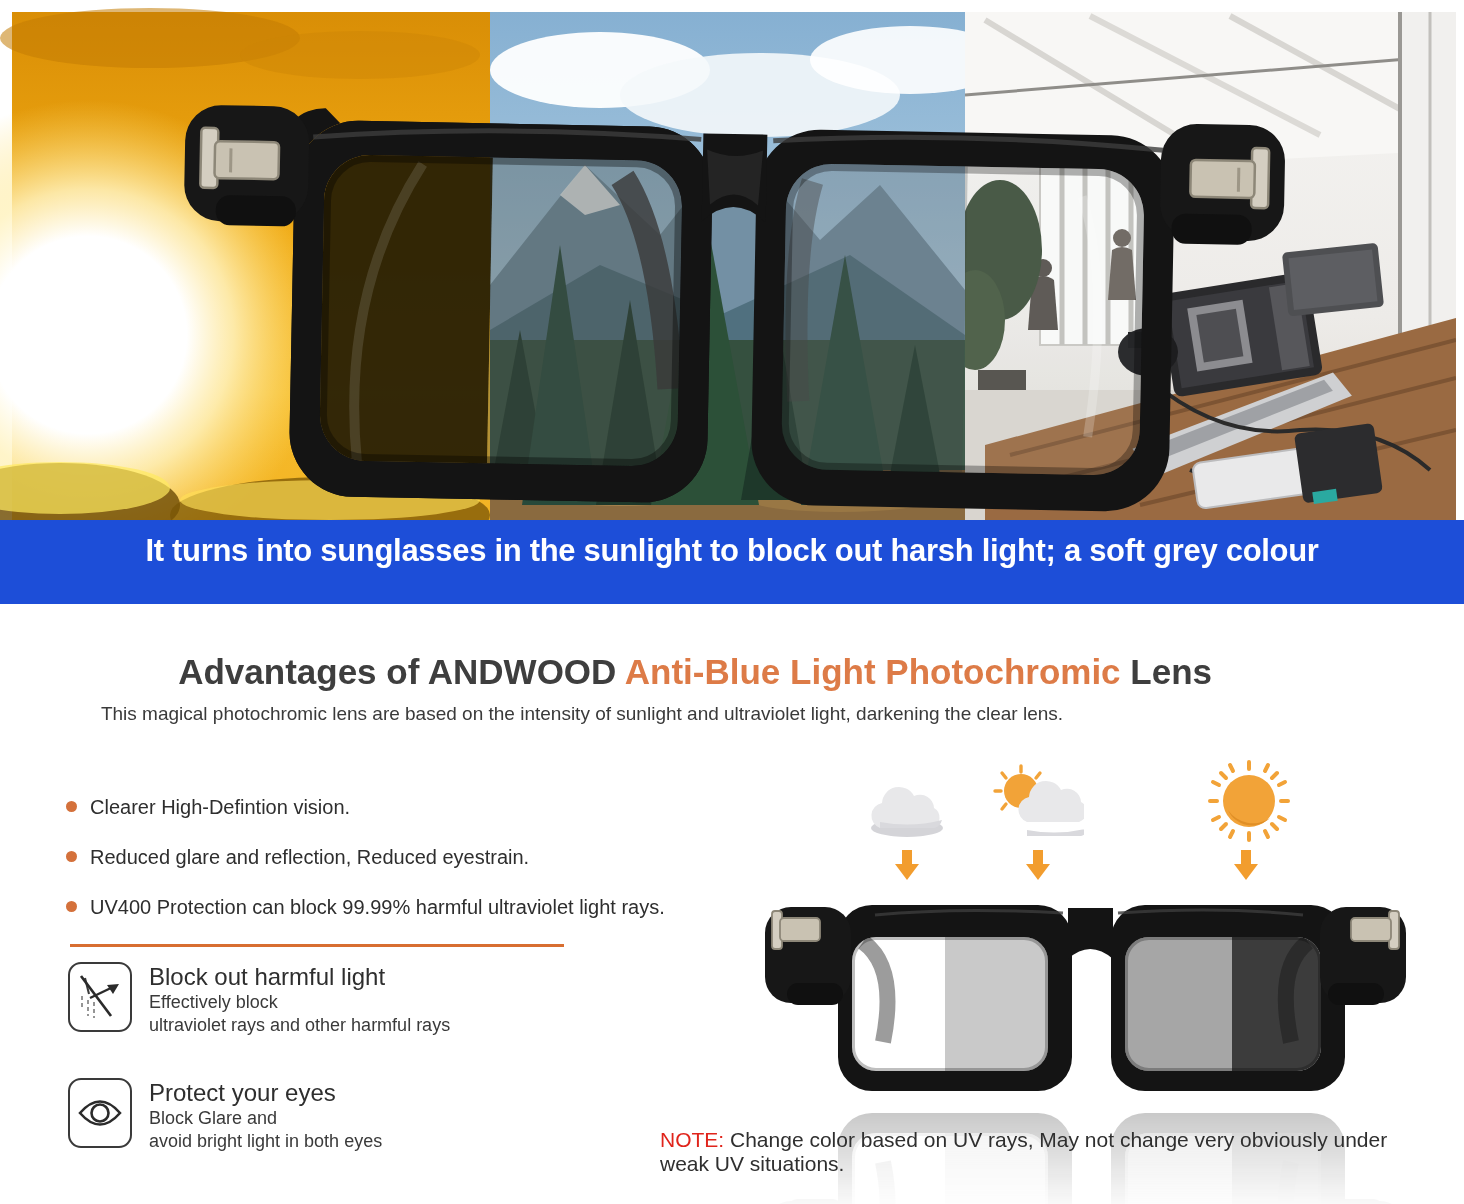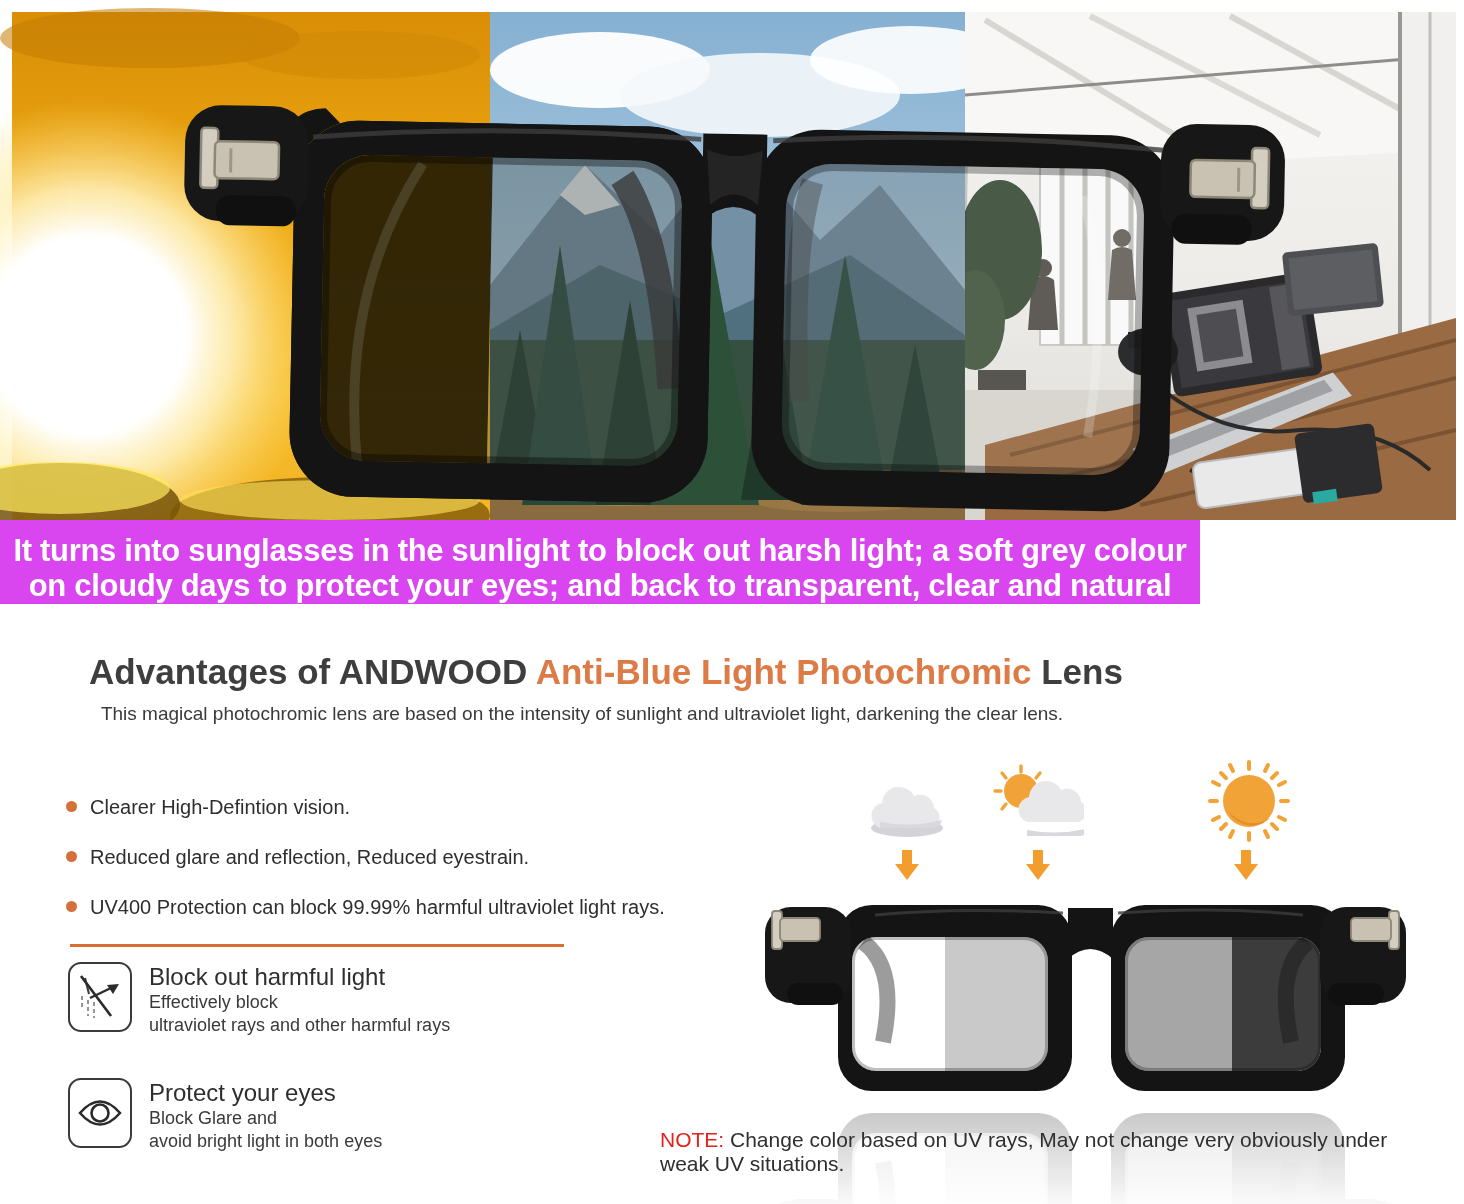--- a/index.html
+++ b/index.html
@@ -5,27 +5,27 @@
   html,body{margin:0;padding:0;background:#fff;}
   .page{
     position:relative;width:1464px;height:1204px;background:#ffffff;
     font-family:"Liberation Sans","DejaVu Sans",sans-serif;overflow:hidden;
   }
   
   .hero{position:absolute;left:0;top:0;width:1464px;height:522px;background:#fff;}
   .hero svg{display:block;}
   
   .caption-band{
-    position:absolute;left:0;top:520px;width:1200px;height:84px;background:#d946ef;
+    position:absolute;left:0;top:520px;width:1464px;height:84px;background:#1d4ed8;
     color:#fff;text-align:center;padding-top:13px;box-sizing:border-box;
     font-size:31px;line-height:35px;font-weight:700;letter-spacing:-0.3px;
   }
   
   .adv-title{
-    position:absolute;left:0;top:652px;width:1212px;text-align:center;
+    position:absolute;left:0;top:652px;width:1212px;text-align:right;
     font-size:35px;font-weight:700;color:#3e3e3e;letter-spacing:0;
   }
   .adv-title .accent{color:#dd7b47;}
   .adv-subtitle{
     position:absolute;left:0;top:703px;width:1164px;text-align:center;
     font-size:19px;color:#3a3a3a;
   }
   
   .benefits{position:absolute;left:66px;top:796px;width:620px;}
   .benefit{position:relative;padding-left:24px;margin-bottom:27px;
@@ -230,21 +230,20 @@
         <line x1="1236" y1="158" x2="1236" y2="182" stroke="#9d9686" stroke-width="3"></line>
 
         <path d="M310 145 Q500 128 698 140" stroke="#3c3c3c" stroke-width="5" fill="none" opacity="0.8"></path>
         <path d="M770 140 Q960 126 1160 142" stroke="#3c3c3c" stroke-width="5" fill="none" opacity="0.8"></path>
       </g>
     </svg>
   </div>
 
   <div class="caption-band">
     <div>It turns into sunglasses in the sunlight to block out harsh light; a soft grey colour</div>
-    <div>on cloudy days to protect your eyes; and back to transparent, clear and natural indoors.</div>
   </div>
 
   <div class="adv-title"><span>Advantages of ANDWOOD </span><span class="accent">Anti-Blue Light Photochromic</span><span> Lens</span></div>
   <div class="adv-subtitle">This magical photochromic lens are based on the intensity of sunlight and ultraviolet light, darkening the clear lens.</div>
 
   <div class="benefits">
     <div class="benefit">
       <span class="dot"></span>
       <span>Clearer High-Defintion vision.</span>
     </div>

